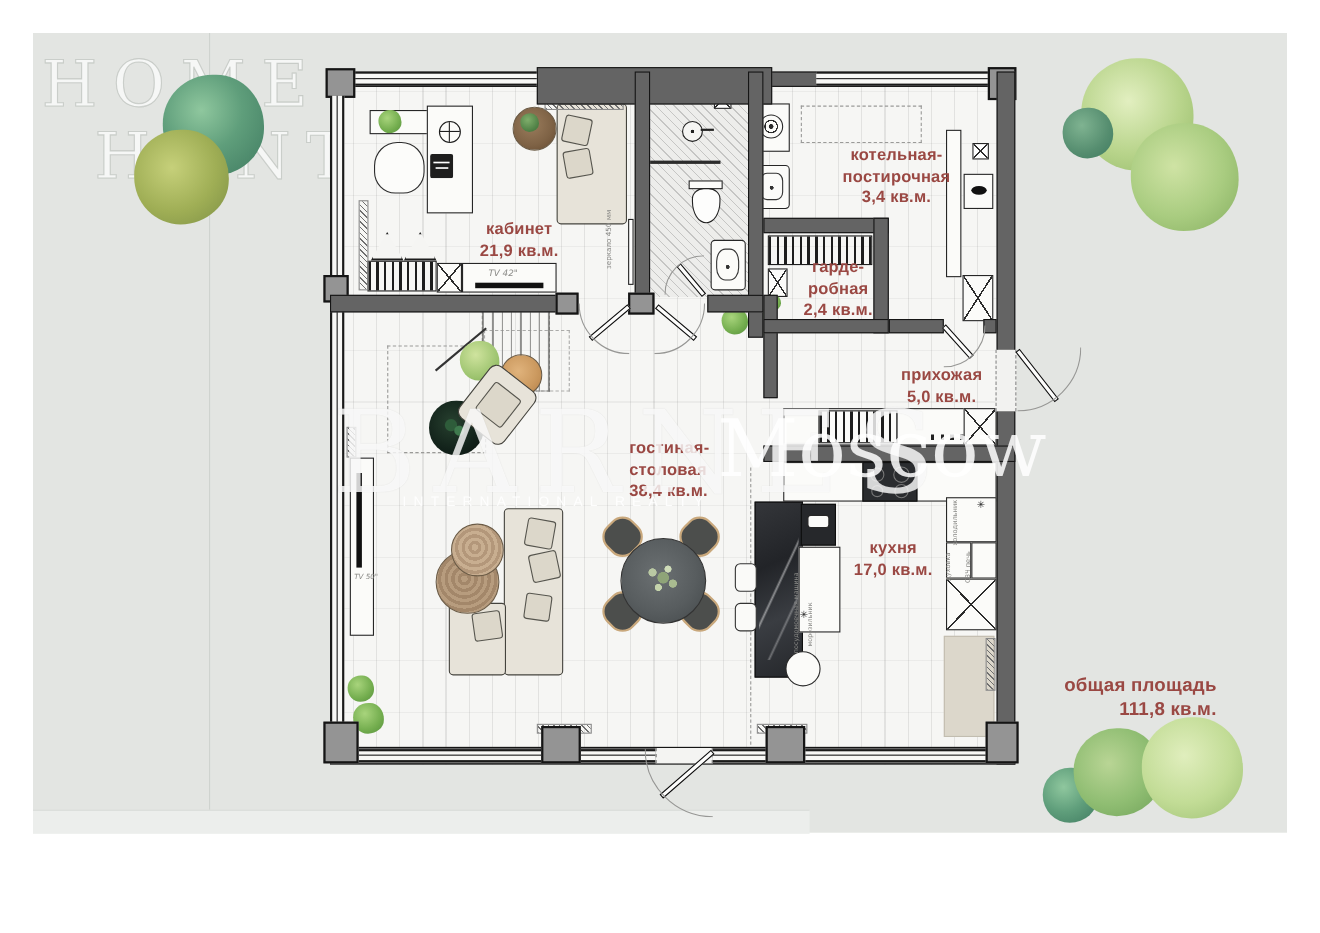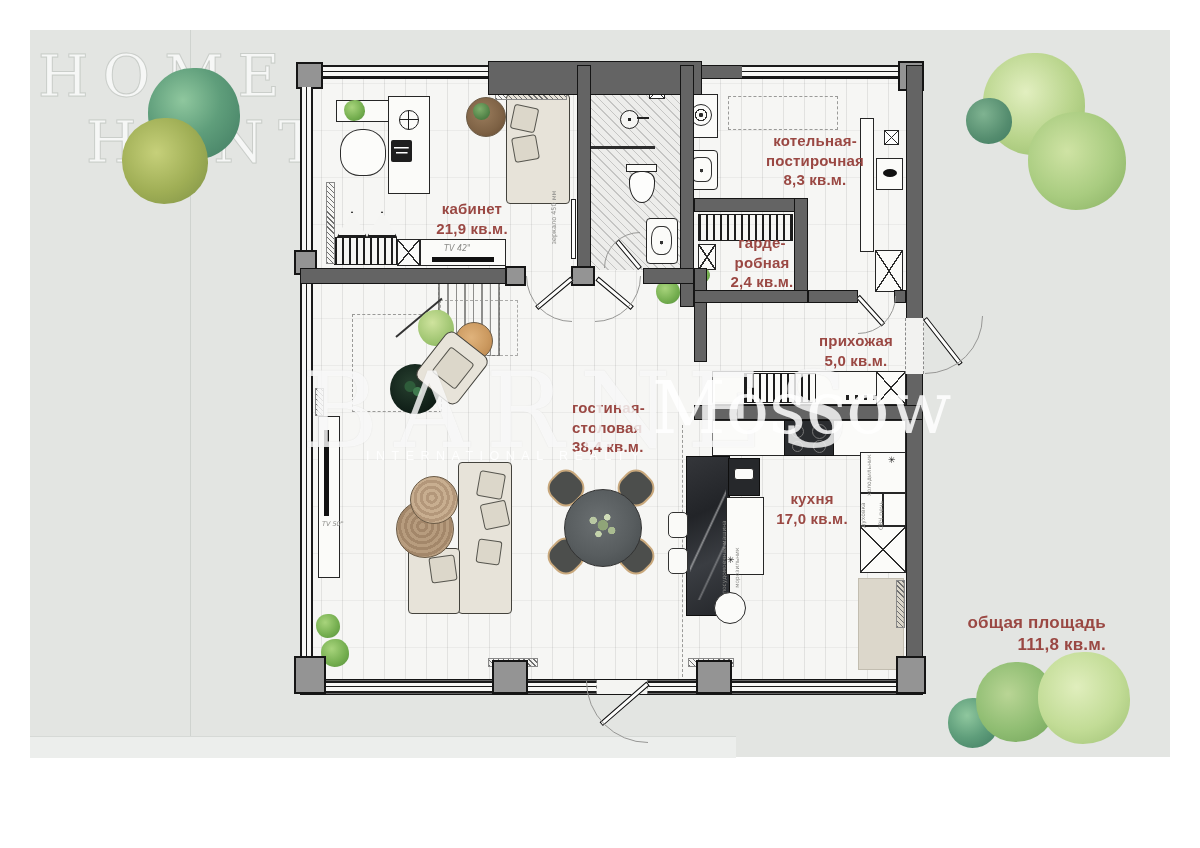--- a/index.html
+++ b/index.html
@@ -224,21 +224,21 @@
   <div class="arc" style="left:867px;top:258px;width:116px;height:116px;clip-path:inset(50% 0 0 50%)"></div>
   <div class="leaf" style="left:648px;top:681px;width:62px;transform:rotate(139deg)"></div>
   <div class="arc" style="left:586px;top:619px;width:124px;height:124px;clip-path:inset(50% 50% 0 0)"></div>
   <div class="leaf" style="left:858px;top:294px;width:38px;transform:rotate(48deg)"></div>
   <div class="arc" style="left:820px;top:258px;width:76px;height:76px;clip-path:inset(50% 0 0 50%)"></div>
 
   <div class="rlabel" style="left:397px;top:199px;width:150px">кабинет
 21,9 кв.м.</div>
   <div class="rlabel" style="left:733px;top:131px;width:164px">котельная-
 постирочная
-8,3 кв.м.</div>
+3,4 кв.м.</div>
   <div class="rlabel" style="left:710px;top:233px;width:104px">гарде-
 робная
 2,4 кв.м.</div>
   <div class="rlabel" style="left:794px;top:331px;width:124px">прихожая
 5,0 кв.м.</div>
   <div class="rlabel" style="left:572px;top:398px;width:130px;text-align:left">гостиная-
 столовая
 38,4 кв.м.</div>
   <div class="rlabel" style="left:750px;top:489px;width:124px">кухня
 17,0 кв.м.</div>

